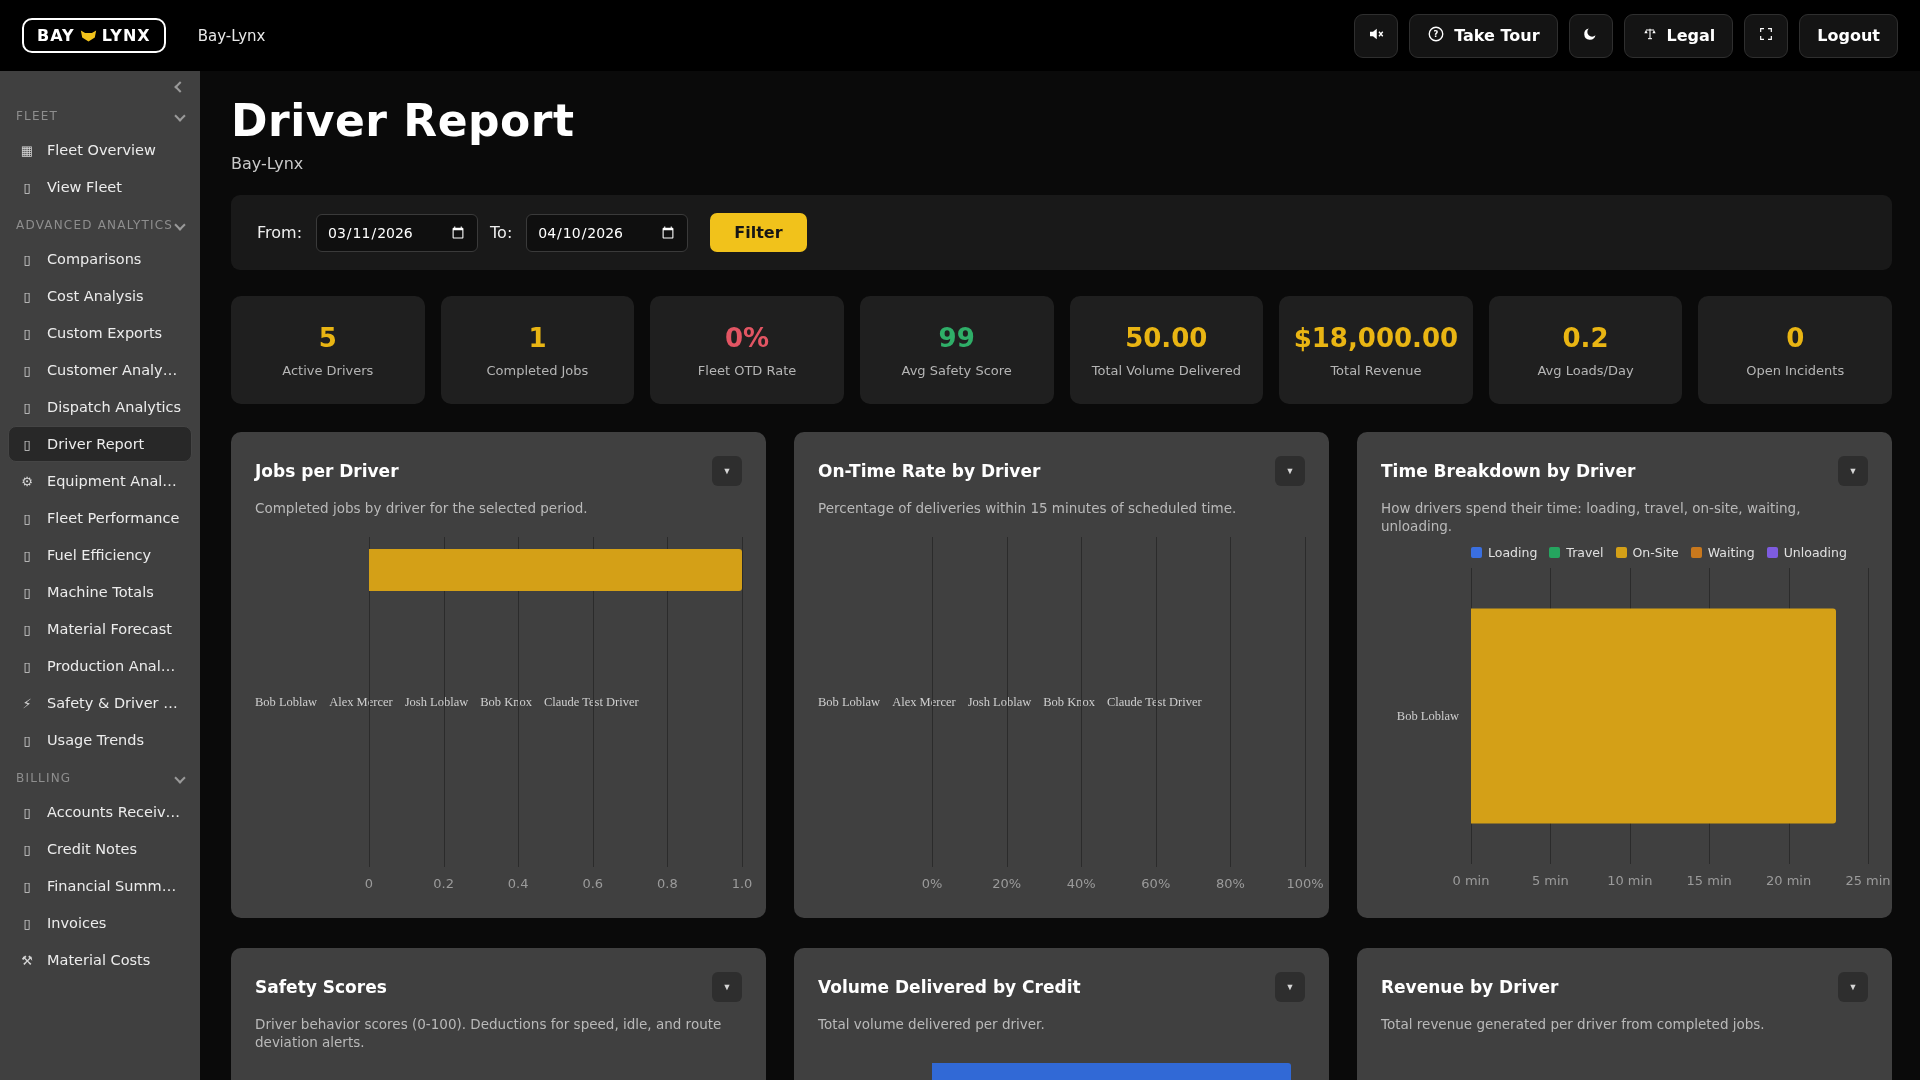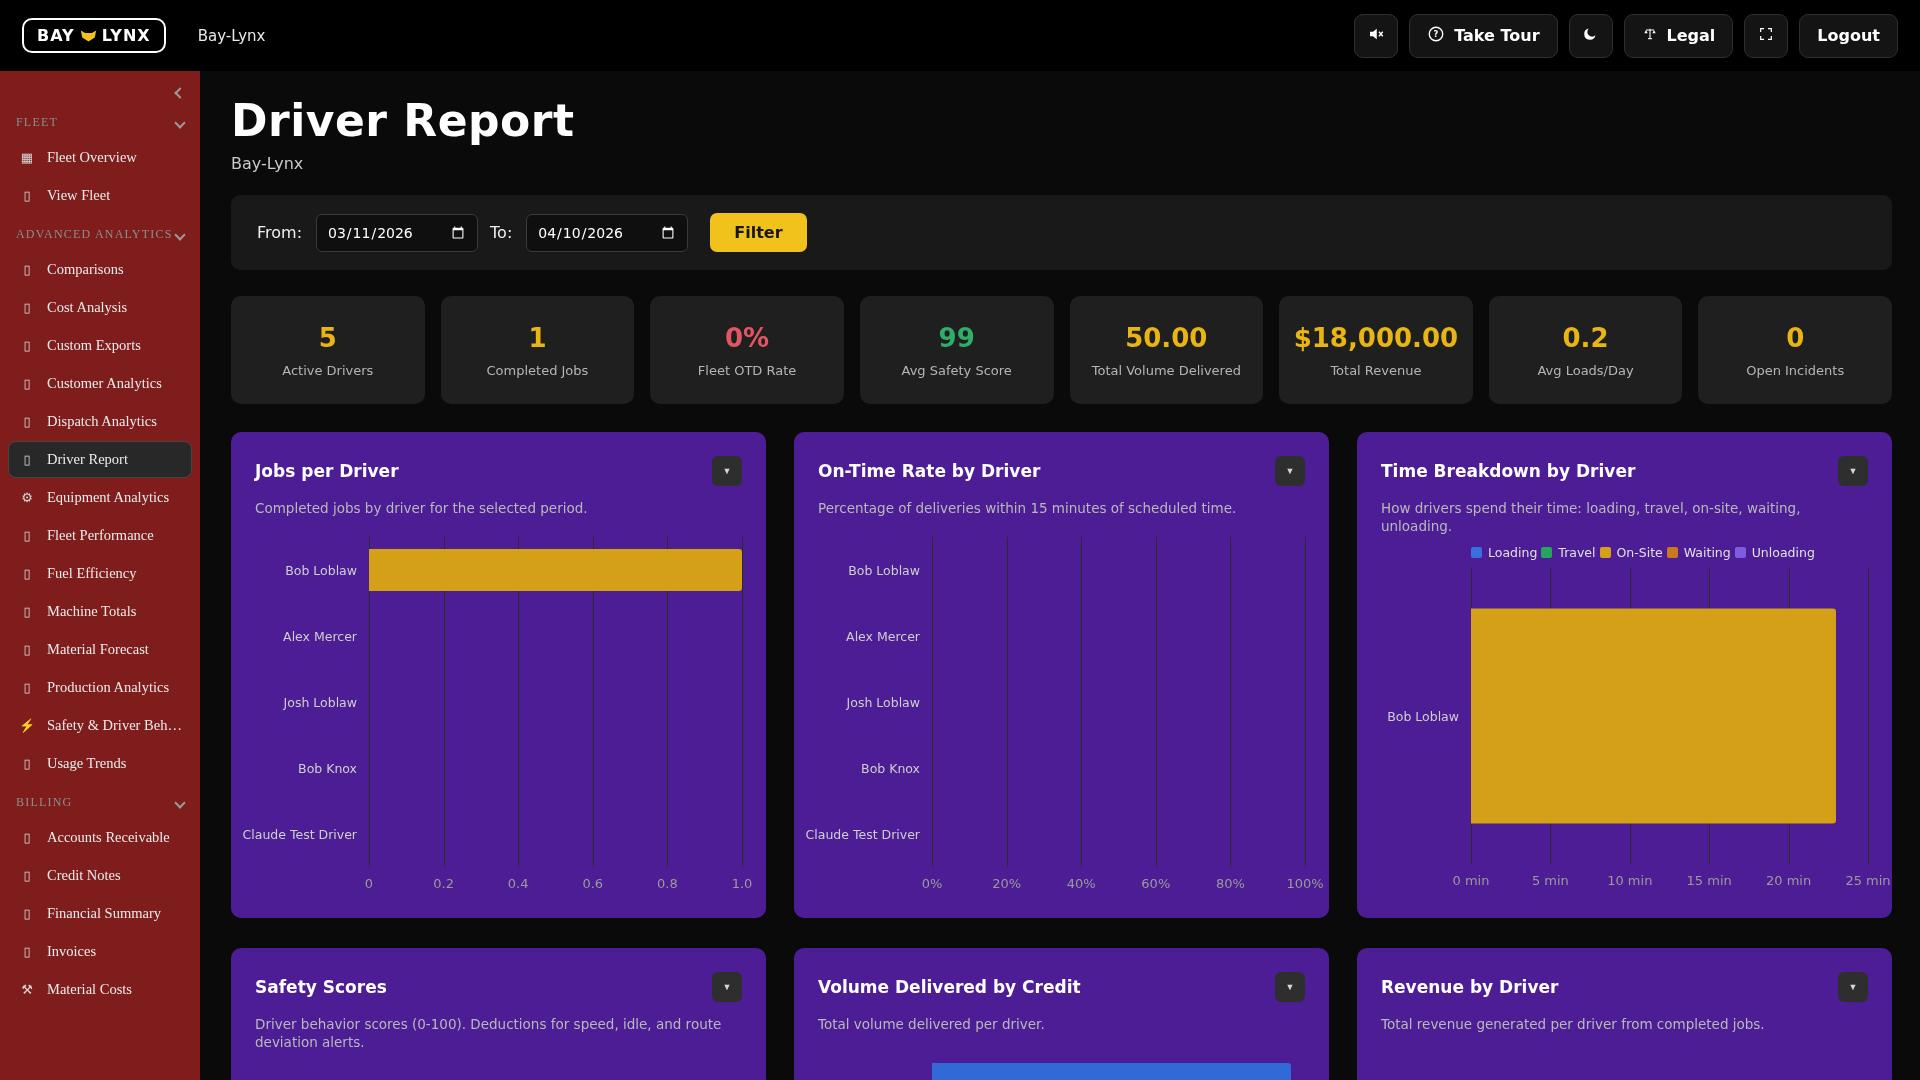--- a/index.html
+++ b/index.html
@@ -17,21 +17,21 @@
             border:1px solid #2f2f2f; border-radius:9px; color:#fff; font-weight:bold; font-size:16px;
             font-family:inherit; cursor:pointer; }
   .tb-icon-btn { width:44px; padding:0; justify-content:center; }
   .tb-yellow { background:var(--yellow); border-color:var(--yellow); color:#141414; }
   :root { --yellow:#f1c21b; --card:#1d1d1d; }
 
   
   .app { display:flex; height:1009px; }
 
   
-  .sidebar { width:200px; background:#7f1d1d; position:relative; padding-top:6px; flex:none; overflow:hidden;font-family:Liberation Serif, serif; }
+  .sidebar { width:200px; background:#404040; position:relative; flex:none; overflow:hidden; }
   .collapse-row { height:26px; position:relative; }
   .collapse-btn { position:absolute; right:12px; top:4px; background:none; border:none; cursor:pointer; padding:4px; }
   .chev { width:8px; height:8px; border-right:2px solid #9a9a9a; border-bottom:2px solid #9a9a9a; display:inline-block; }
   .chev.down { transform:rotate(45deg); }
   .chev.left { transform:rotate(135deg); }
   .side-section { display:flex; justify-content:space-between; align-items:center; padding:12px 16px 8px;
                   color:#8e8e8e; font-size:12px; letter-spacing:1.2px; }
   .side-item { display:flex; align-items:center; gap:11px; margin:1px 8px; padding:9px 9px; border-radius:8px;
                font-size:14.5px; color:#ececec; cursor:pointer; border:1px solid transparent; white-space:nowrap; }
   .side-item.active { background:#282828; border-color:#454545; }
@@ -52,42 +52,42 @@
   .filter-btn { margin-left:10px; background:var(--yellow); color:#161616; border:none; border-radius:7px;
                 padding:10px 24px; font-size:16px; font-weight:bold; font-family:inherit; cursor:pointer; }
 
   .kpi-row { margin-top:26px; display:grid; grid-template-columns:repeat(8,1fr); gap:16px; }
   .kpi-card { background:#1f1f1f; border-radius:10px; height:108px; display:flex; flex-direction:column;
               align-items:center; justify-content:center; gap:10px; }
   .kpi-value { font-size:26px; font-weight:800; }
   .kpi-label { font-size:13px; color:#b5b5b5; text-align:center; padding:0 6px; }
 
   .charts-grid { margin-top:28px; display:grid; grid-template-columns:repeat(3,1fr); gap:28px; }
-  .chart-card { background:#4c1d95; border-radius:10px; padding:24px; height:486px; position:relative; }
+  .chart-card { background:#404040; border-radius:10px; padding:24px; height:486px; position:relative; }
   .card-head { display:flex; justify-content:space-between; align-items:center; }
   .card-head h3 { font-size:17px; font-weight:bold; }
   .card-menu { width:30px; height:30px; background:#2e2e2e; border:none; border-radius:6px; color:#d6d6d6;
                font-size:9px; cursor:pointer; display:flex; align-items:center; justify-content:center; }
   .card-desc { margin-top:13px; font-size:13.5px; color:#b9b9b9; line-height:1.35; }
   .chart { margin-top:20px; }
 
   
   .hb { display:flex; }
-  .hb-labels { display:flex; flex-direction:column; flex:none; }
+  .hb-labels { display:flex; flex-direction:row; flex:none;font-family:Liberation Serif, serif; }
   .hb-ylabel { flex:1; display:flex; align-items:center; justify-content:flex-end; padding-right:12px;
                font-size:12.5px; color:#cfcfcf; white-space:nowrap; }
   .hb-plotcol { flex:1; min-width:0; }
   .hb-plot { position:relative; display:flex; flex-direction:column; }
   .hb-grid { position:absolute; top:0; bottom:0; width:1px; background:#2b2b2b; }
   .hb-row { flex:1; position:relative; }
   .hb-bar { position:absolute; top:50%; transform:translateY(-50%); left:0; border-radius:0 3px 3px 0; }
   .hb-ticks { position:relative; height:28px; }
   .hb-tick { position:absolute; top:9px; transform:translateX(-50%); font-size:13px; color:#9b9b9b; white-space:nowrap; }
 
-  .legend { display:flex; gap:4px; margin:10px 0 0 90px; flex-wrap:wrap; }
+  .legend { display:flex; gap:12px; margin:10px 0 0 90px; flex-wrap:wrap; }
   .legend-item { display:flex; align-items:center; gap:6px; font-size:12.5px; color:#e0e0e0; }
   .legend-swatch { width:11px; height:11px; border-radius:2px; display:inline-block; }
 
   .partial-plot { margin:30px 0 0 114px; position:relative; height:160px; }
   .pbar { height:120px; border-radius:0 3px 3px 0; }
 </style>
 </head>
 <body>
 
 <header class="topbar">

